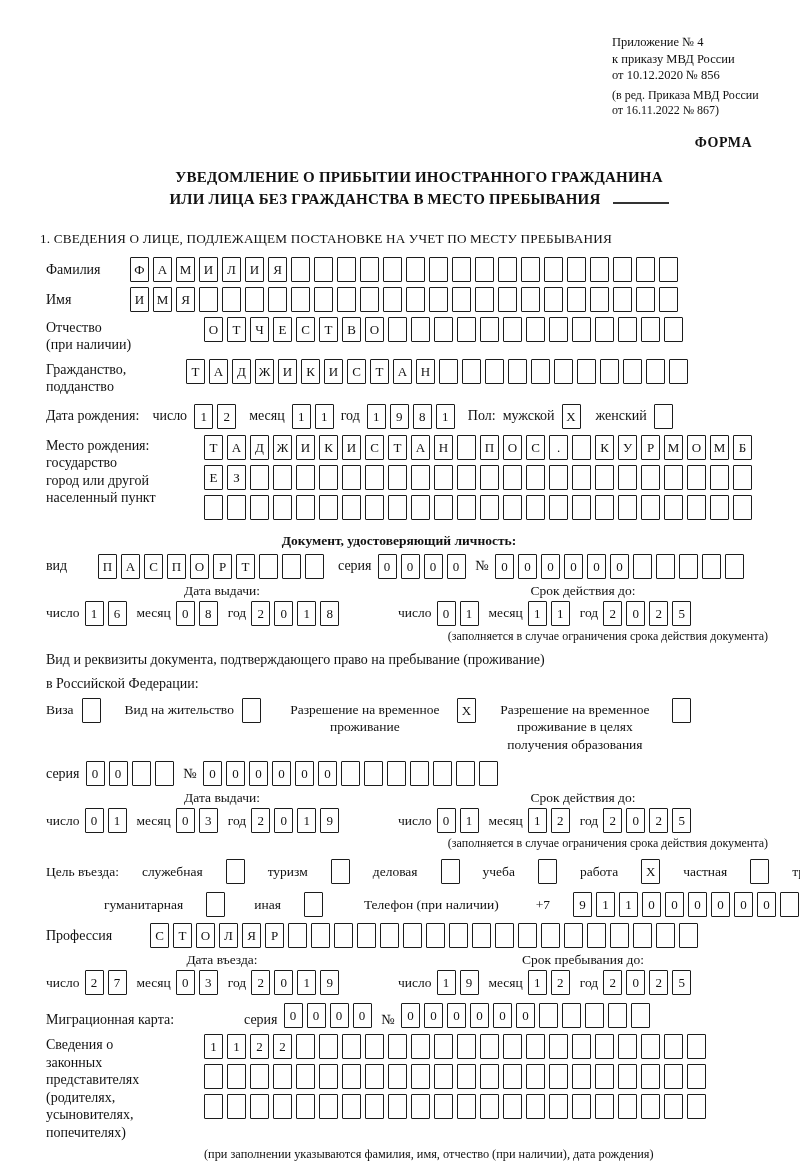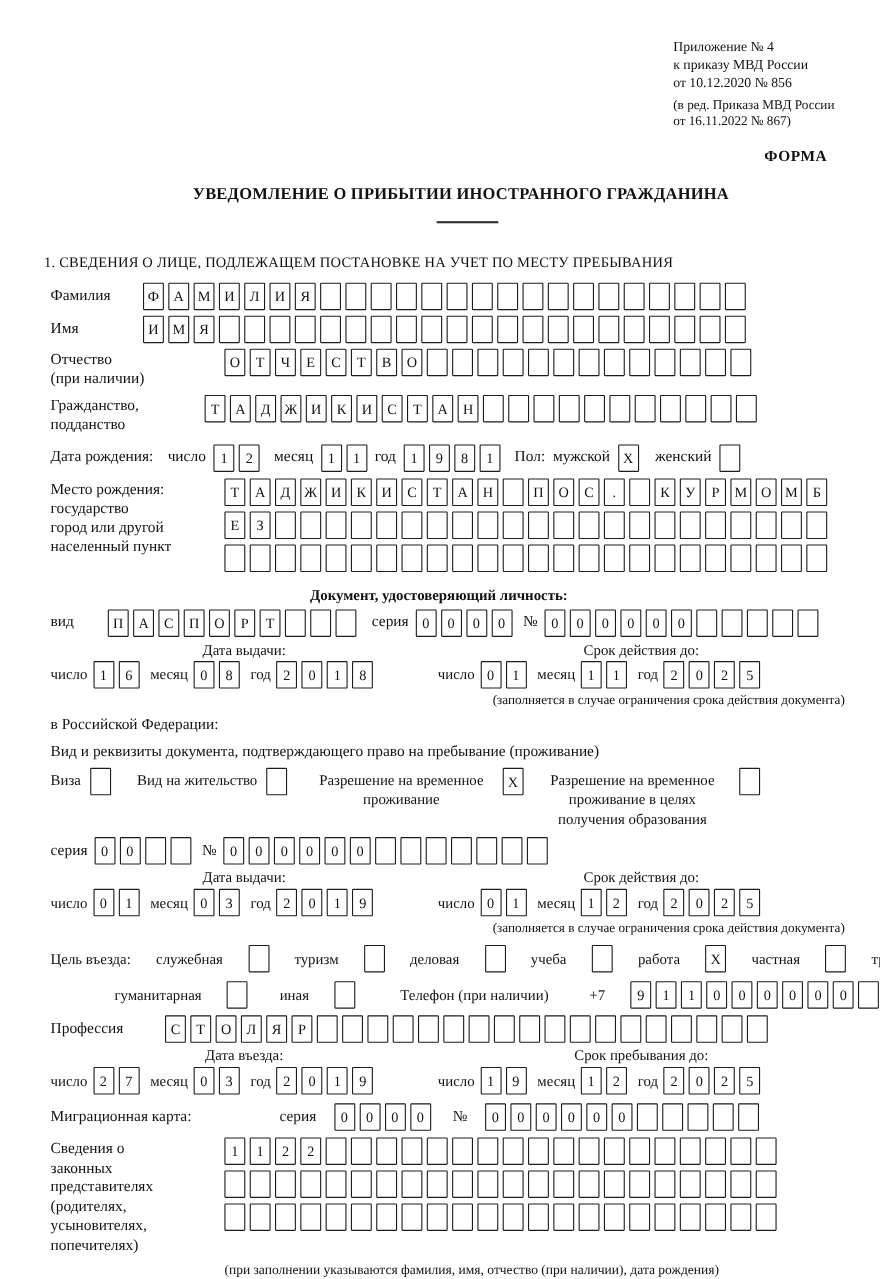--- a/index.html
+++ b/index.html
@@ -70,21 +70,21 @@
     <div class="gap"></div>
     <div class="amend">(в ред. Приказа МВД России</div>
     <div class="amend">от 16.11.2022 № 867)</div>
   </div>
 
   <div class="forma">ФОРМА</div>
 
   <div class="title">
     <div>УВЕДОМЛЕНИЕ О ПРИБЫТИИ ИНОСТРАННОГО ГРАЖДАНИНА</div>
     <div>
-      <span class="blank-line"></span>
+      <span>ИЛИ ЛИЦА БЕЗ ГРАЖДАНСТВА В МЕСТО ПРЕБЫВАНИЯ</span><span class="blank-line"></span>
     </div>
   </div>
 
   <div class="sec-heading">1. СВЕДЕНИЯ О ЛИЦЕ, ПОДЛЕЖАЩЕМ ПОСТАНОВКЕ НА УЧЕТ ПО МЕСТУ ПРЕБЫВАНИЯ</div>
 
   <div class="row">
     <div class="lbl w-sur">Фамилия</div>
     <div class="boxes">
         <span class="cbox">Ф</span>
         <span class="cbox">А</span>
@@ -407,22 +407,22 @@
             <span class="cbox">2</span>
             <span class="cbox">0</span>
             <span class="cbox">2</span>
             <span class="cbox">5</span>
           </span>
       </div>
       <div class="note" style="margin-right:0;">(заполняется в случае ограничения срока действия документа)</div>
     </div>
   </div>
 
+  <div class="plain">Вид и реквизиты документа, подтверждающего право на пребывание (проживание)</div>
   <div class="plain">в Российской Федерации:</div>
-  <div class="plain">Вид и реквизиты документа, подтверждающего право на пребывание (проживание)</div>
 
   <div class="optrow">
     <div class="opt">
       <span class="ol left">Виза</span>
       <span class="boxes">
           <span class="cbox"></span>
         </span>
     </div>
     <div class="opt" style="margin-left:14px;">
       <span class="ol left">Вид на жительство</span>
@@ -653,21 +653,21 @@
         <span class="boxes">
             <span class="cbox">2</span>
             <span class="cbox">0</span>
             <span class="cbox">2</span>
             <span class="cbox">5</span>
           </span>
       </div>
     </div>
   </div>
 
-  <div class="row mt8" style="align-items:center; gap:16px;">
+  <div class="row mt8" style="align-items:flex-end; gap:6px;">
     <span class="inline-lbl" style="padding-top:0; width:158px;">Миграционная карта:</span>
     <span class="inline-lbl" style="padding-top:0; margin-left:34px;">серия</span>
     <span class="boxes">
         <span class="cbox">0</span>
         <span class="cbox">0</span>
         <span class="cbox">0</span>
         <span class="cbox">0</span>
       </span>
     <span class="inline-lbl" style="padding-top:0; margin-left:4px;">№</span>
     <span class="boxes">

